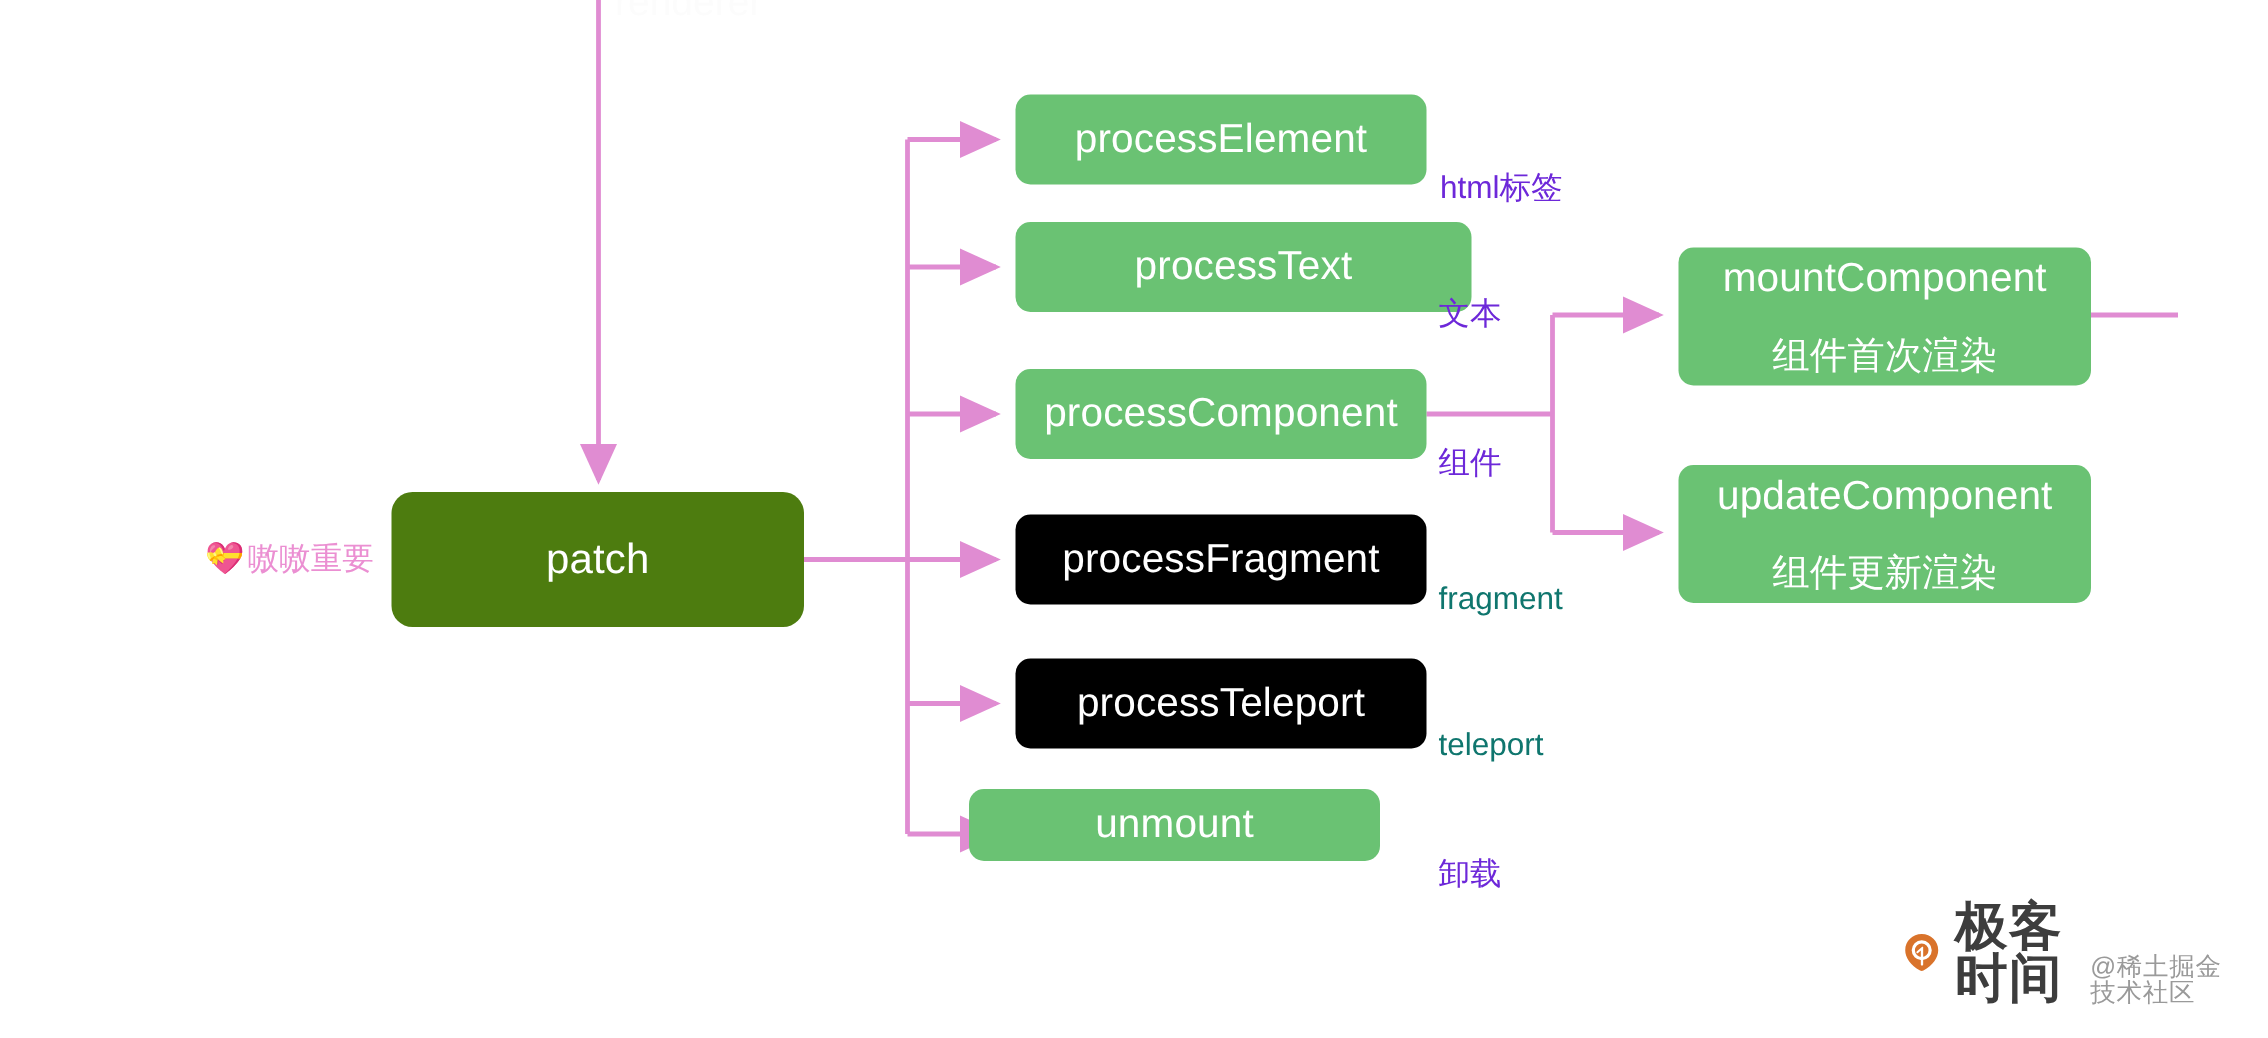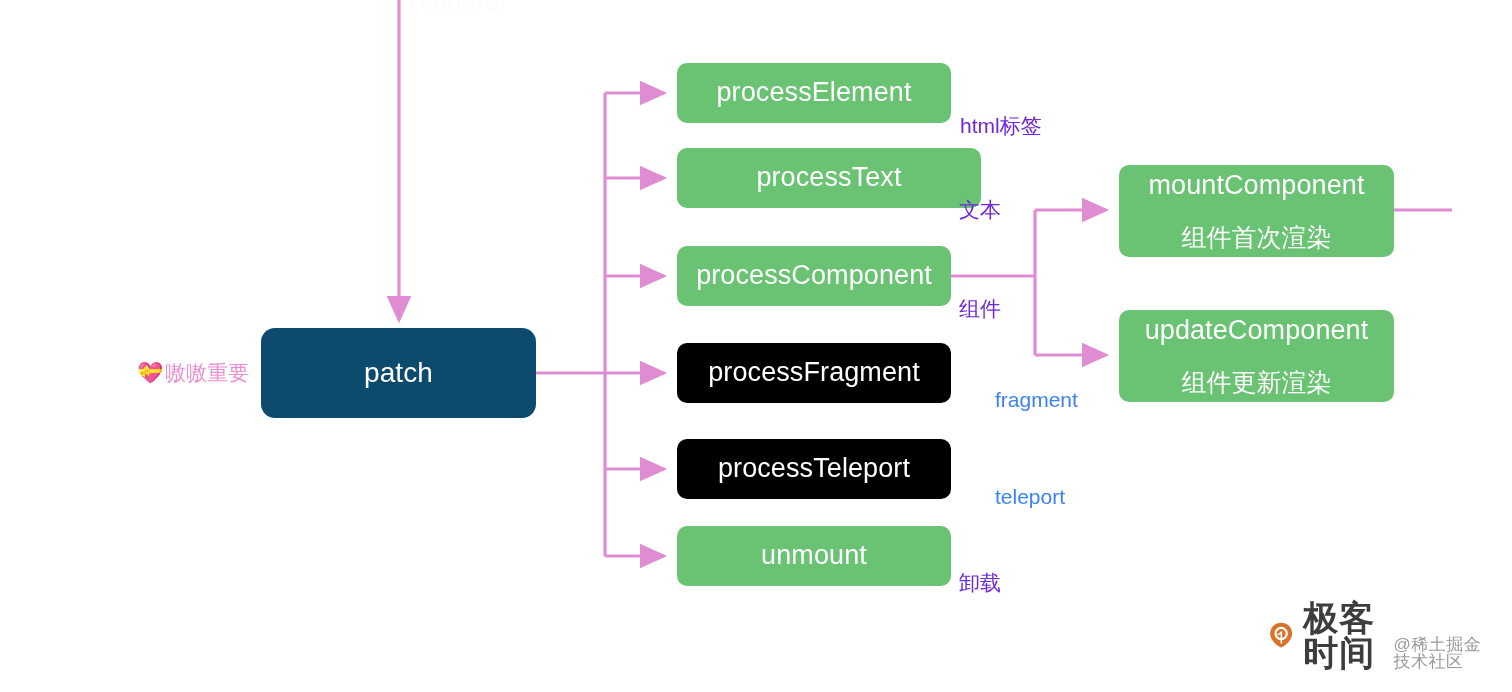--- a/index.html
+++ b/index.html
@@ -31,21 +31,21 @@
     border-radius: 10px;
     display: flex;
     flex-direction: column;
     justify-content: center;
     color: #ffffff;
     text-align: center;
     line-height: 1.18;
   }
   .node.green  { background: #6ac273; }
   .node.gray   { background: #000000; }
-  .node.pink   { background: #0c4a6e; border-radius: 14px; }
+  .node.pink   { background: #4d7c0f; border-radius: 14px; }
 
   .node .title-en {
     font-size: 27px;
     font-weight: 400;
     letter-spacing: 0.1px;
     white-space: nowrap;
   }
   .node .title-cn {
     font-size: 25px;
     font-weight: 400;
@@ -54,21 +54,21 @@
   }
   .node.pink .title-en { font-size: 28px; }
 
   .side-label {
     position: absolute;
     font-size: 21px;
     white-space: nowrap;
     line-height: 1;
   }
   .side-label.pinktxt { color: #6d28d9; }
-  .side-label.graytxt { color: #3b82f6; margin-left: 36px; }
+  .side-label.graytxt { color: #0f766e; }
 
   .note {
     position: absolute;
     font-size: 21px;
     color: #eb8fd2;
     white-space: nowrap;
     line-height: 1;
     display: flex;
     align-items: center;
     gap: 2px;
@@ -183,21 +183,21 @@
   <div class="node gray" style="left:677px; top:343px; width:274px; height:60px;">
     <div class="title-en">processFragment</div>
   </div>
   <div class="side-label graytxt" style="left:959px; top:389px;">fragment</div>
 
   <div class="node gray" style="left:677px; top:439px; width:274px; height:60px;">
     <div class="title-en">processTeleport</div>
   </div>
   <div class="side-label graytxt" style="left:959px; top:486px;">teleport</div>
 
-  <div class="node green" style="left:677px; top:526px; width:274px; height:60px;">
+  <div class="node green" style="left:646px; top:526px; width:274px; height:48px;">
     <div class="title-en">unmount</div>
   </div>
   <div class="side-label pinktxt" style="left:959px; top:572px;">卸载</div>
 
   <div class="node green" style="left:1119px; top:165px; width:275px; height:92px;">
     <div class="title-en">mountComponent</div>
     <div class="title-cn">组件首次渲染</div>
   </div>
 
   <div class="node green" style="left:1119px; top:310px; width:275px; height:92px;">

